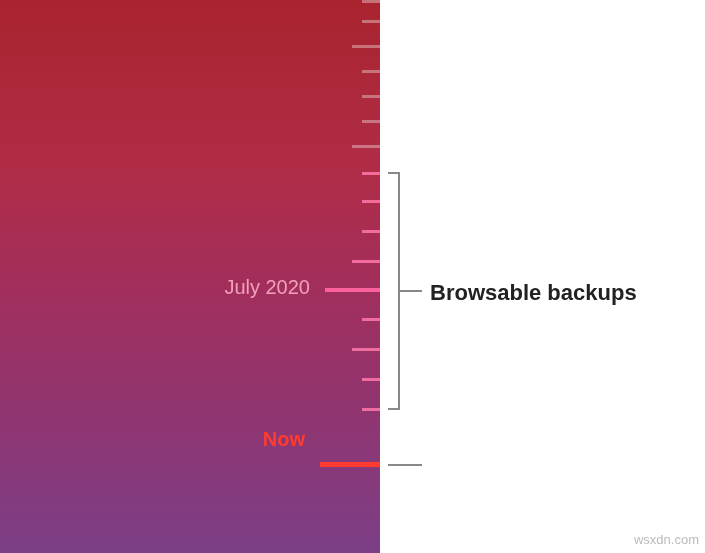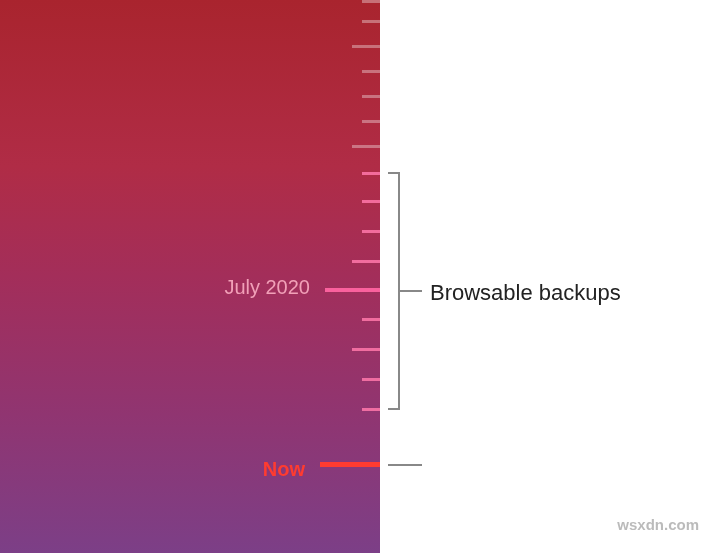--- a/index.html
+++ b/index.html
@@ -56,20 +56,21 @@
       font-weight: 600;
       right: 75px;
     }
 
     .annotation-area {
       position: absolute;
       left: 380px;
       top: 0;
       width: 325px;
       height: 553px;
+      font-weight: bold;
     }
     .bracket {
       position: absolute;
       left: 8px;
       width: 12px;
       border-right: 2px solid #888;
     }
     .bracket::before, .bracket::after {
       content: "";
       position: absolute;
@@ -93,24 +94,23 @@
     }
     .annotation-text {
       position: absolute;
       font-size: 22px;
       color: #222;
       line-height: 1.35;
     }
     .watermark {
       position: absolute;
       right: 6px;
-      bottom: 20px;
-      font-size: 15px;
+      bottom: 6px;
+      font-size: 13px;
       color: #bbb;
-      font-weight: bold;
     }
   </style>
 </head>
 <body>
 
 <div class="timeline-panel">
 
   <div class="tick short" style="top:0px;"></div>
   <div class="tick short" style="top:20px;"></div>
   <div class="tick med" style="top:45px;"></div>
@@ -124,21 +124,21 @@
   <div class="tick short browsable" style="top:230px;"></div>
   <div class="tick med browsable" style="top:260px;"></div>
   <div class="tick long browsable" style="top:288px;"></div>
   <div class="timeline-label" style="top:276px;">July 2020</div>
   <div class="tick short browsable" style="top:318px;"></div>
   <div class="tick med browsable" style="top:348px;"></div>
   <div class="tick short browsable" style="top:378px;"></div>
   <div class="tick short browsable" style="top:408px;"></div>
 
   <div class="tick now selected" style="top:462px;"></div>
-  <div class="timeline-label now-label" style="top:458px;">Now</div>
+  <div class="timeline-label now-label" style="top:428px;">Now</div>
 </div>
 
 <div class="annotation-area">
 
   <div class="bracket" style="top:172px; height:238px;"></div>
   <div class="bracket-line" style="top:290px; left:20px; width:22px;"></div>
   <div class="annotation-text" style="top:278px; left:50px;">Browsable backups</div>
 
   <div class="callout-line" style="top:464px; width:34px;"></div>
 </div>

